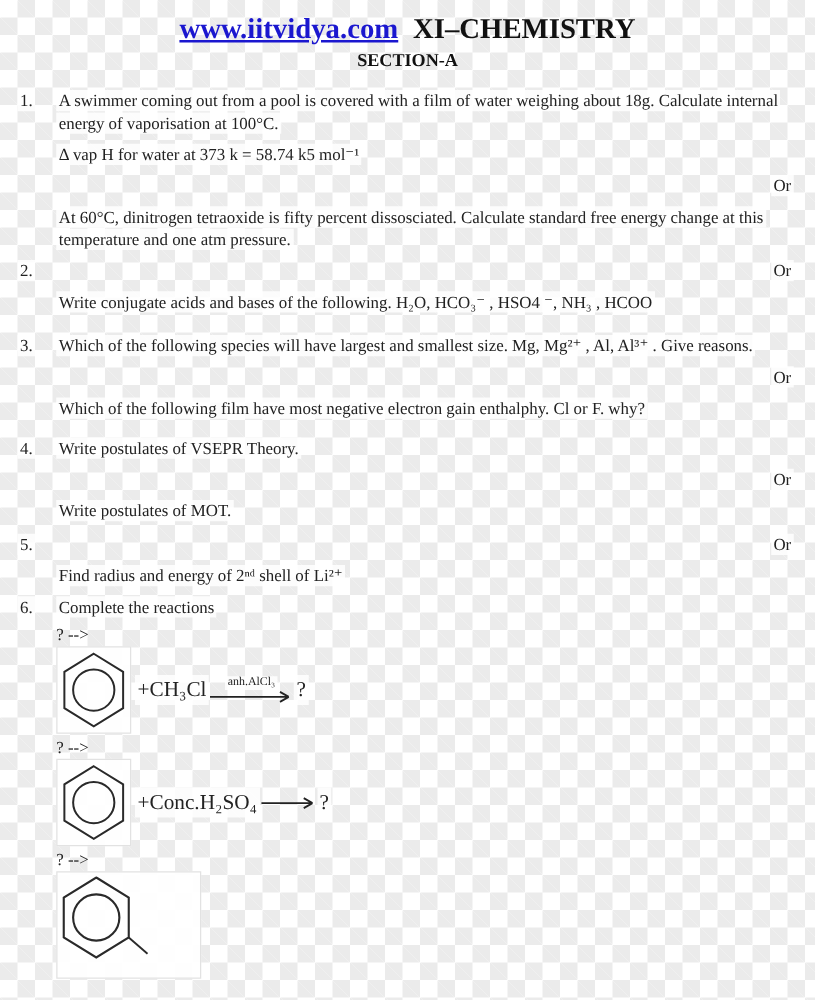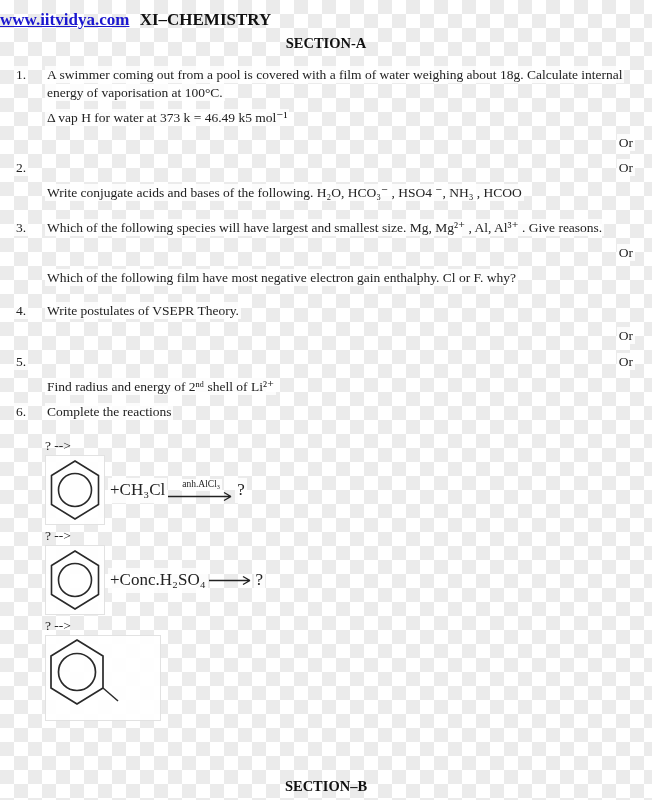--- a/index.html
+++ b/index.html
@@ -15,21 +15,21 @@
       linear-gradient(45deg,#ebebeb 25%,transparent 25%,transparent 75%,#ebebeb 75%);
     background-size:28px 28px;
     background-position:0 0,14px 14px;
   }
   .hl{
     background:rgba(255,255,255,0.85);
     padding:1px 2px;
     -webkit-box-decoration-break:clone;
     box-decoration-break:clone;
   }
-  .header{padding-top:10px;text-align:left;font-size:17px;font-weight:bold;}
+  .header{padding-top:10px;text-align:center;font-size:23px;font-weight:bold;}
   .site-link{color:#1b17cf;text-decoration:underline;cursor:pointer;}
   .doc-title{color:#111;margin-left:6px;}
   .section-title{margin-top:5px;text-align:center;font-size:14.5px;font-weight:bold;color:#111;}
   .section-b{position:absolute;left:0;bottom:5px;width:100%;text-align:center;font-size:14.5px;font-weight:bold;color:#111;}
 
   .question{display:flex;align-items:flex-start;padding:0 17px 0 14px;}
   .q1{margin-top:14px;}
   .q3{margin-top:10px;}
   .q4{margin-top:8px;}
   .q5{margin-top:2px;}
@@ -67,22 +67,23 @@
     <a class="site-link">www.iitvidya.com</a>
     <span class="doc-title">XI–CHEMISTRY</span>
   </div>
 
   <div class="section-title">SECTION-A</div>
 
   <div class="question q1">
     <div class="qnum"><span class="hl">1.</span></div>
     <div class="qbody">
       <p><span class="hl">A swimmer coming out from a pool is covered with a film of water weighing about 18g. Calculate internal energy of vaporisation at 100°C.</span></p>
-      <p><span class="hl">Δ vap H for water at 373 k = 46.49 k5 mol⁻¹</span></p>
+      <p><span class="hl">Δ vap H for water at 373 k = 58.74 k5 mol⁻¹</span></p>
       <p class="or"><span class="hl">Or</span></p>
+      <p><span class="hl">At 60°C, dinitrogen tetraoxide is fifty percent dissosciated. Calculate standard free energy change at this temperature and one atm pressure.</span></p>
     </div>
   </div>
 
   <div class="question">
     <div class="qnum"><span class="hl">2.</span></div>
     <div class="qbody">
       <p class="or"><span class="hl">Or</span></p>
       <p><span class="hl">Write conjugate acids and bases of the following. H₂O, HCO₃⁻ , HSO4 ⁻, NH₃ , HCOO</span></p>
     </div>
   </div>
@@ -94,35 +95,36 @@
       <p class="or"><span class="hl">Or</span></p>
       <p><span class="hl">Which of the following film have most negative electron gain enthalphy. Cl or F. why?</span></p>
     </div>
   </div>
 
   <div class="question q4">
     <div class="qnum"><span class="hl">4.</span></div>
     <div class="qbody">
       <p><span class="hl">Write postulates of VSEPR Theory.</span></p>
       <p class="or"><span class="hl">Or</span></p>
+      <p><span class="hl">Write postulates of MOT.</span></p>
     </div>
   </div>
 
   <div class="question q5">
     <div class="qnum"><span class="hl">5.</span></div>
     <div class="qbody">
       <p class="or"><span class="hl">Or</span></p>
       <p><span class="hl">Find radius and energy of 2ⁿᵈ shell of Li²⁺</span></p>
     </div>
   </div>
 
   <div class="question">
     <div class="qnum"><span class="hl">6.</span></div>
     <div class="qbody">
-      <p style="margin-bottom:16px;"><span class="hl">Complete the reactions</span></p>
+      <p style="margin-bottom:4px;"><span class="hl">Complete the reactions</span></p>
 
        ? --&gt;
       <div class="rxn-row">
         <span class="struct-box">
           <svg width="54" height="62" viewBox="0 0 54 62">
             <polygon points="27,2 50.5,16.5 50.5,45.5 27,60 3.5,45.5 3.5,16.5" fill="none" stroke="#2a2a2a" stroke-width="1.6"></polygon>
             <circle cx="27" cy="31" r="16.5" fill="none" stroke="#2a2a2a" stroke-width="1.6"></circle>
           </svg>
         </span>
         <span class="formula hl gap-l">+CH₃Cl</span>
@@ -161,15 +163,14 @@
             <line x1="55" y1="49" x2="70" y2="62" stroke="#2a2a2a" stroke-width="1.5"></line>
           </svg>
 
         </span>
 
       </div>
 
     </div>
   </div>
 
-  <div class="section-b">SECTION–B</div>
 
 </div>
 
 </body></html>

